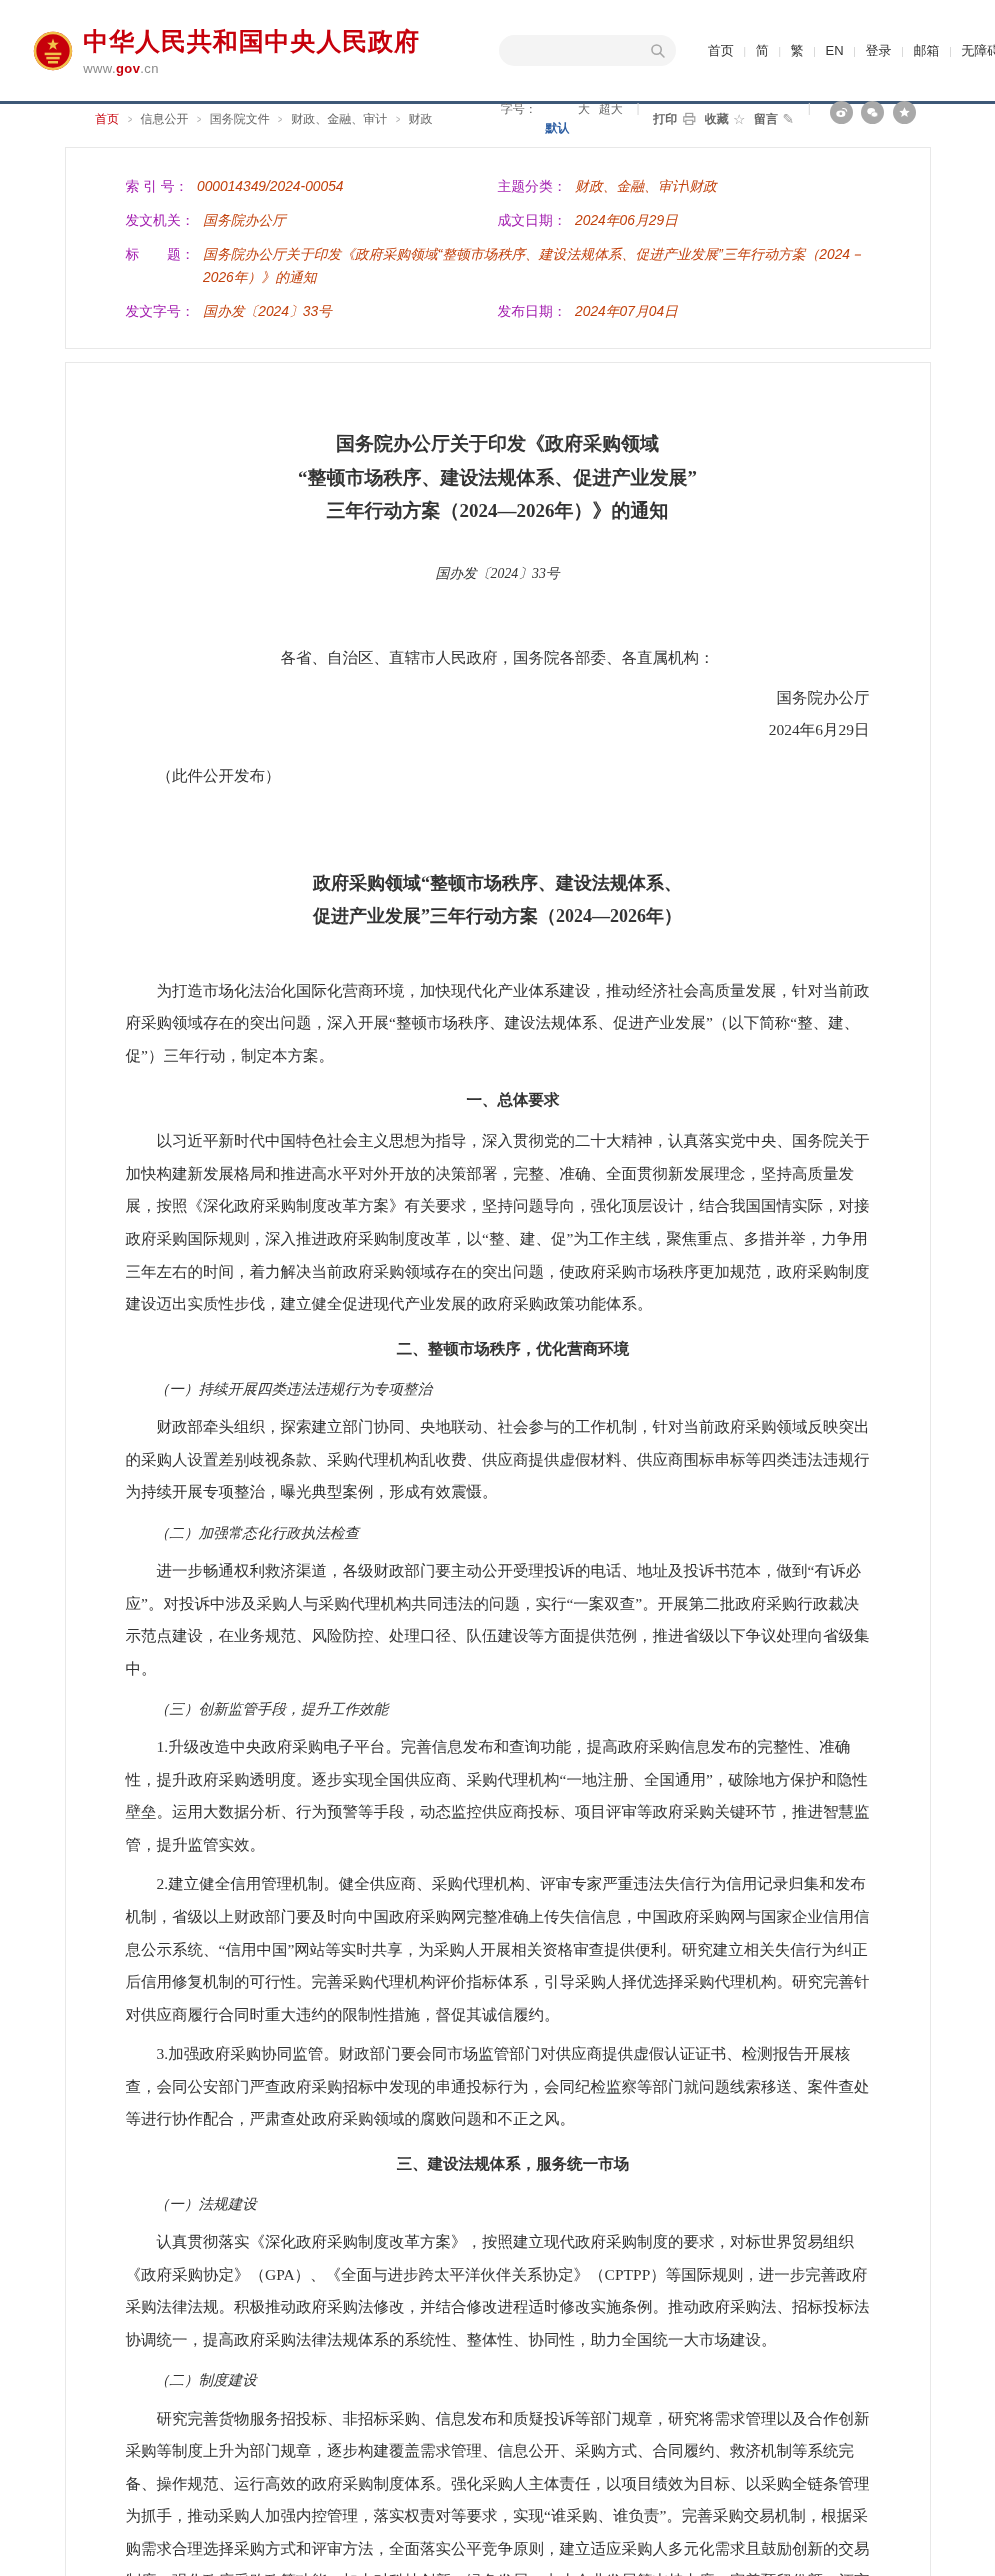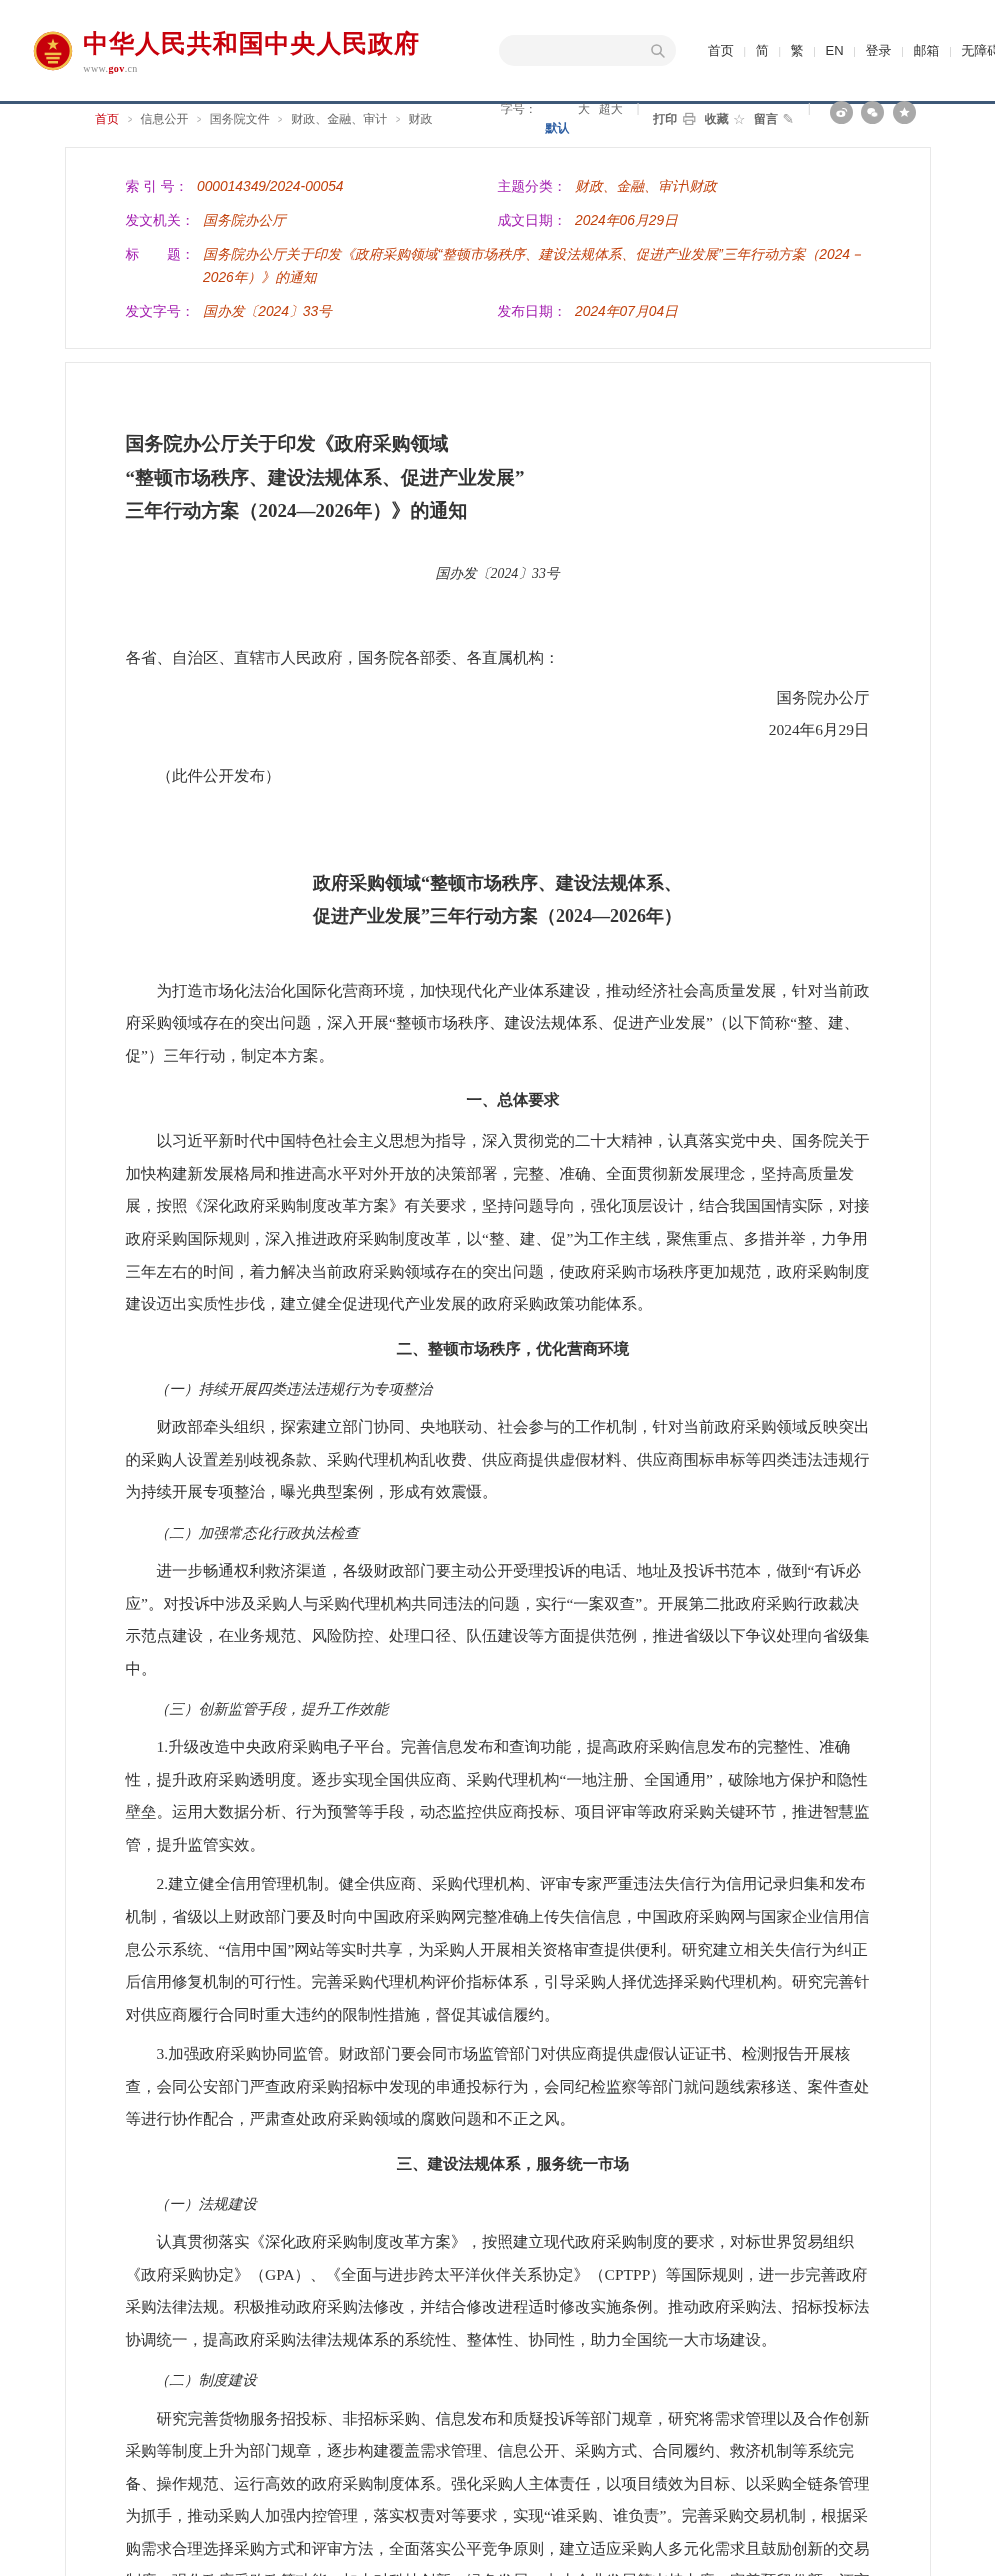--- a/index.html
+++ b/index.html
@@ -12,21 +12,21 @@
   
   .site-header {
     height:101px; display:flex; align-items:center;
     padding:0 22.3px 0 33px;
   }
   .logo-area { display:flex; align-items:center; gap:10.3px; flex:0 0 auto; }
   .logo-text .site-title {
     font-size:25px; font-weight:bold; color:#c7000b; letter-spacing:0.9px;
     font-family:"Liberation Serif","DejaVu Serif",serif;
   }
-  .logo-text .site-url { font-size:10px; color:#8a8a8a; margin-top:3px; letter-spacing:0.4px;font-family:Liberation Serif, serif; }
+  .logo-text .site-url { font-size:13px; color:#8a8a8a; margin-top:3px; letter-spacing:0.4px; }
   .logo-text .site-url .gov { color:#c7000b; font-weight:bold; }
   .search-box {
     margin-left:79px; width:177px; height:31px; background:#f4f4f4;
     border-radius:15.5px; display:flex; align-items:center; padding:0 10.3px 0 13.8px;
   }
   .search-box input {
     flex:1; border:none; outline:none; background:transparent; font-size:12px; color:#333; min-width:0;
   }
   .top-nav { margin-left:22.3px; display:flex; align-items:center; font-size:13px; color:#333; white-space:nowrap; }
   .top-nav .nav-link { color:#333; text-decoration:none; padding:0 9.5px; cursor:pointer; }
@@ -56,23 +56,23 @@
   .meta-cell { display:flex; flex:0 0 50%; }
   .meta-cell.span { flex:0 0 100%; }
   .meta-label { font-weight:normal; color:#a21caf; white-space:nowrap; margin-right:8.6px; }
   .meta-value { color:#c2410c;font-style:italic; }
   .doc-card { margin:13px auto 26px; padding:47px 60px 60px; }
   
   .article {
     font-family:"Liberation Serif","DejaVu Serif",serif;
     font-size:15.5px; color:#333; line-height:2.1;
   }
-  .blk-title { font-size:19px; font-weight:bold; line-height:1.75; margin:17px 0 33px; }
+  .blk-title { text-align:center; font-size:19px; font-weight:bold; line-height:1.75; margin:17px 0 33px; }
   .blk-docnum { text-align:center; font-size:13.8px; font-style:italic; margin-bottom:53px; }
-  .blk-greeting { text-indent:0; margin-bottom:6.9px; }
+  .blk-greeting { text-indent:0; margin-bottom:6.9px;text-align:center; }
   .blk-para { text-indent:2em; margin-bottom:6.9px; }
   .blk-right { text-align:right; }
   .blk-note { text-indent:2em; margin:13.8px 0 6.9px; }
   .blk-subtitle { text-align:center; font-size:18px; font-weight:bold; line-height:1.85; margin:74px 0 41px; }
   .blk-h1 {
     font-family:"Liberation Sans","DejaVu Sans",sans-serif;
     font-weight:bold; font-size:15.5px; color:#333; text-indent:2em; margin:12px 0 8.6px;text-align:center;
   }
   .blk-h2 { font-style:italic; text-indent:2em; font-size:14.6px; margin:8.6px 0 6.9px; }
 </style>

